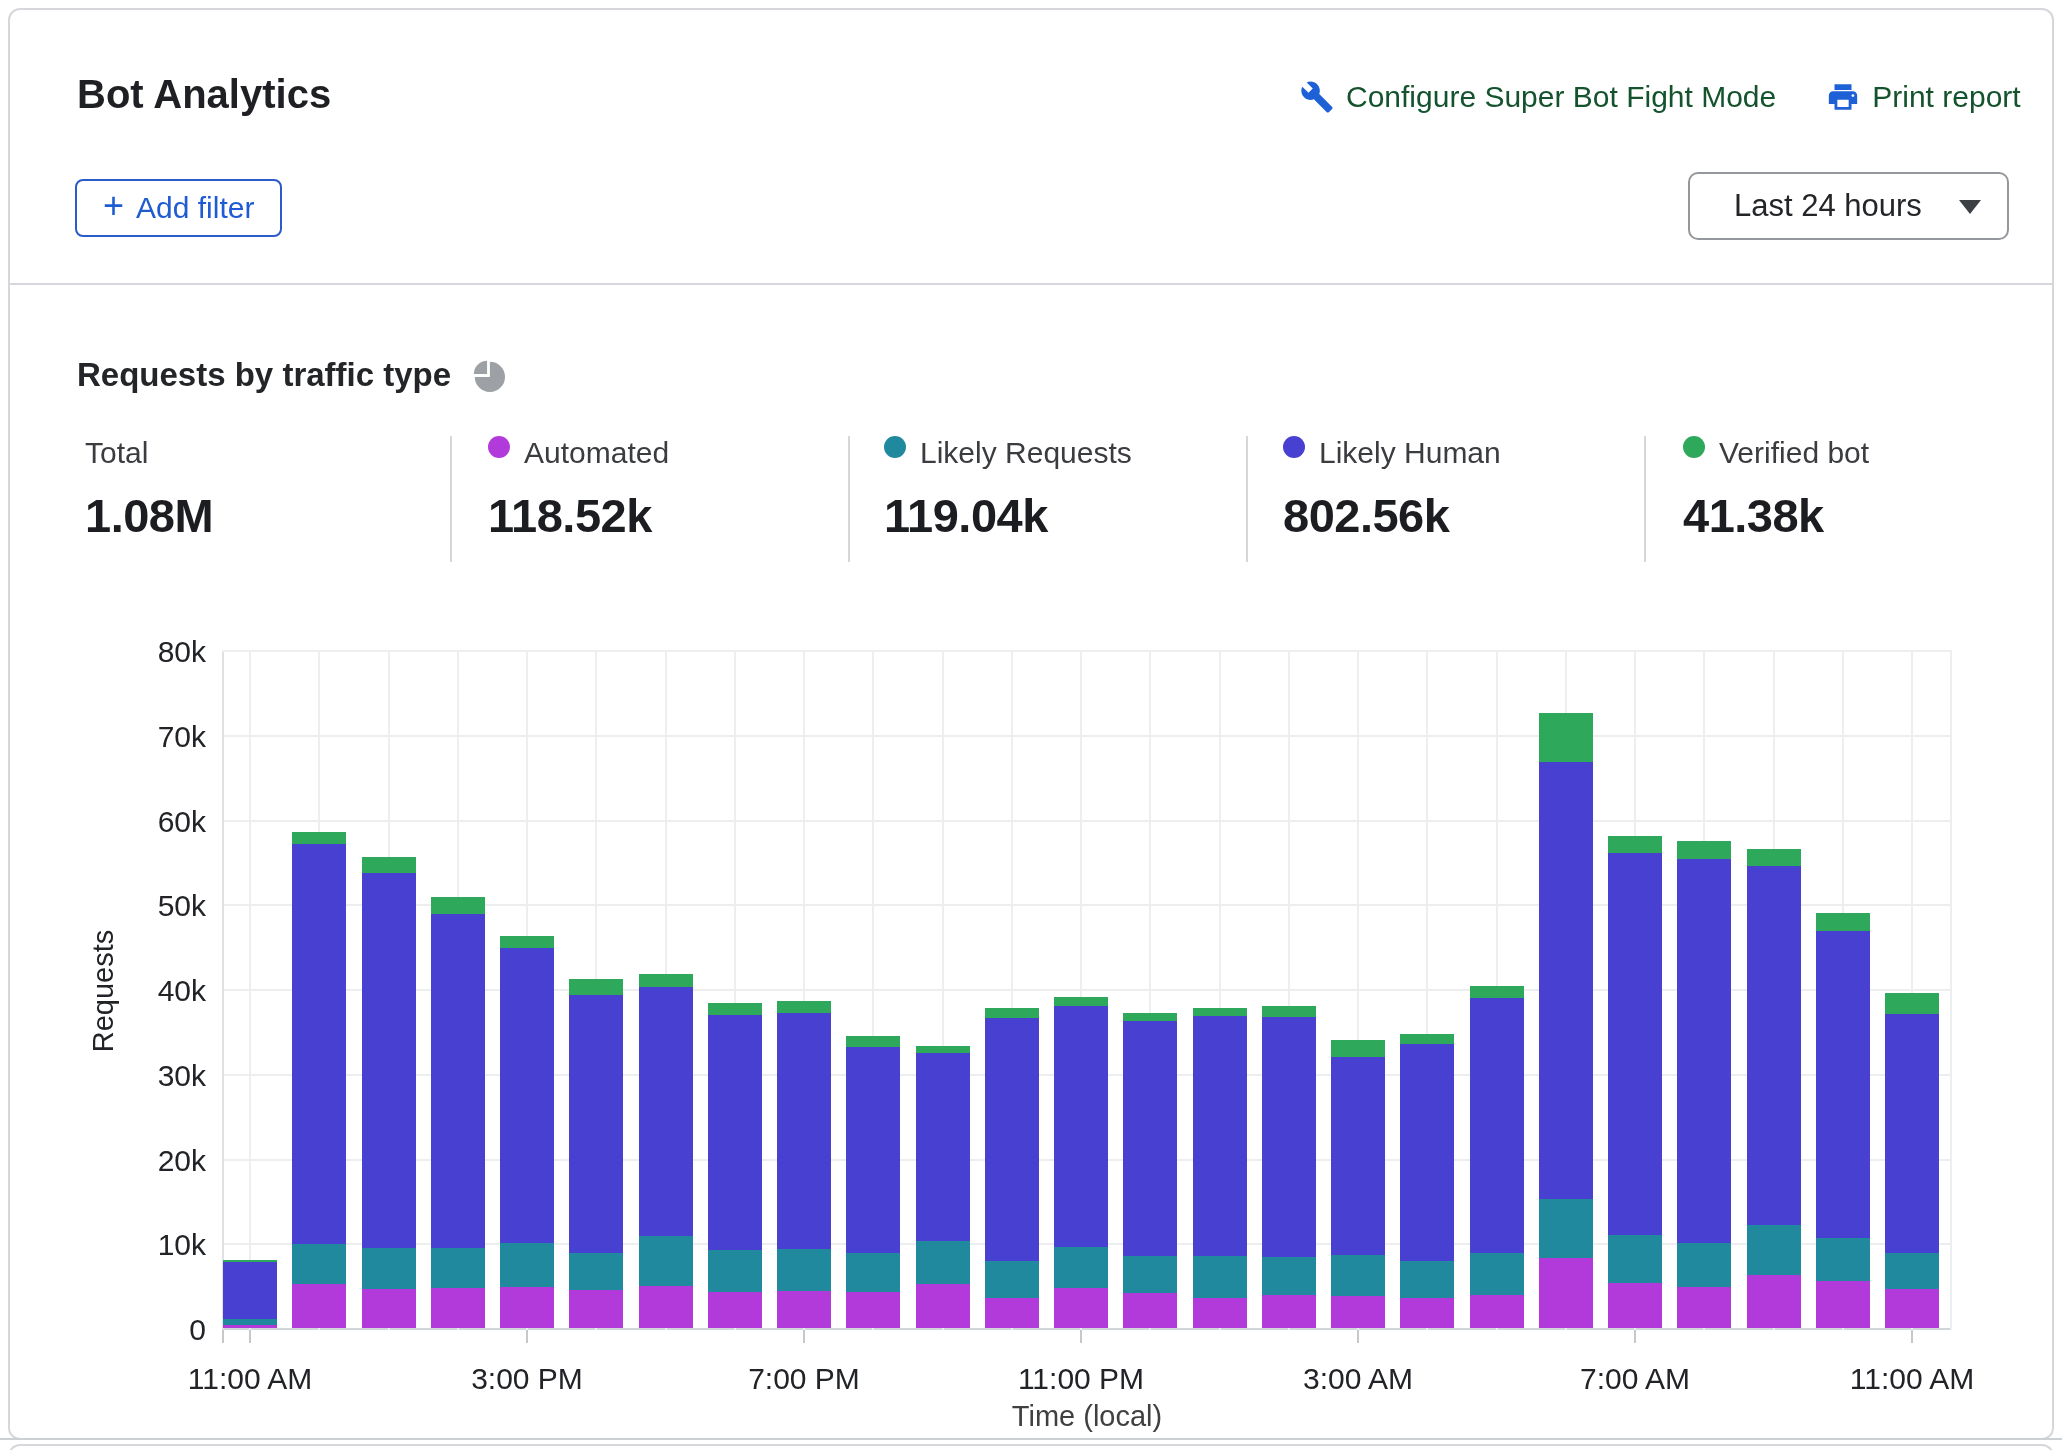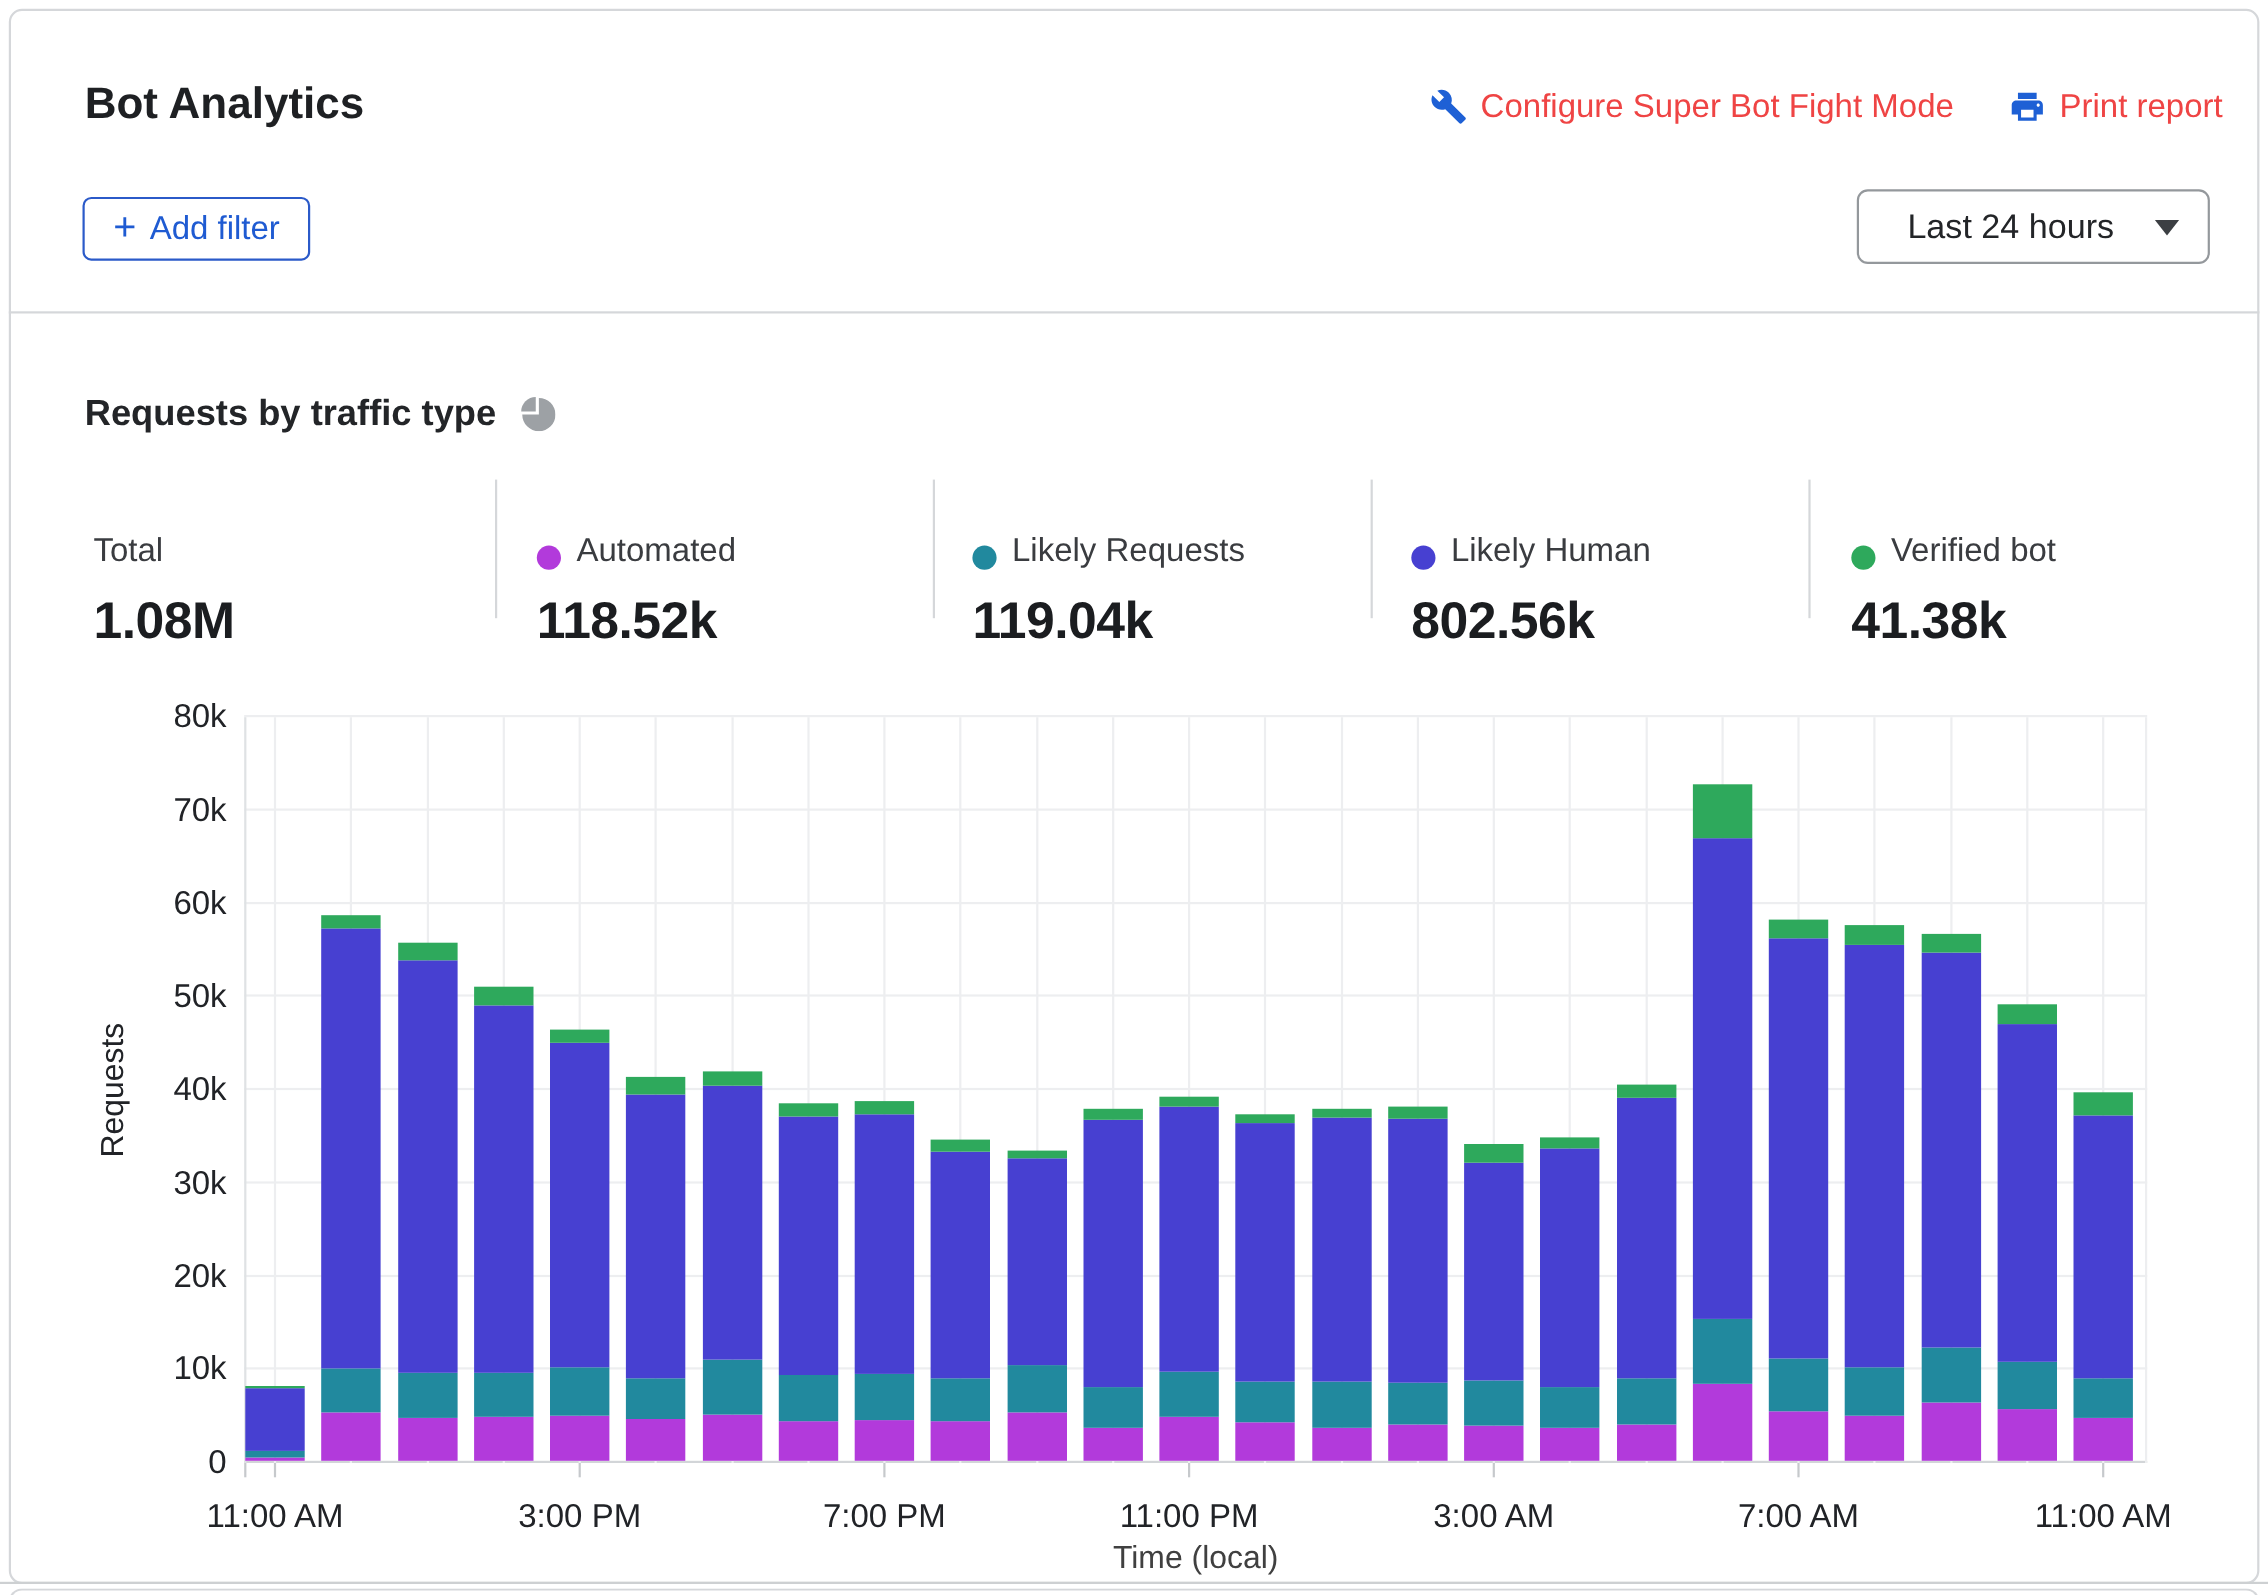--- a/index.html
+++ b/index.html
@@ -4,37 +4,37 @@
 <style>
   html,body{margin:0;padding:0;background:#ffffff;}
   .page{position:relative;width:2062px;height:1450px;background:#fff;
         font-family:"Liberation Sans",sans-serif;overflow:hidden;color:#1e2023;}
   .card{position:absolute;left:8px;top:8px;width:2042px;height:1428px;
         border:2px solid #d5d7da;border-radius:12px;background:#fff;}
   .card2{position:absolute;left:8px;top:1444px;width:2042px;height:20px;
         border:2px solid #d5d7da;border-bottom:none;border-radius:12px 12px 0 0;background:#fff;}
   .page-title{position:absolute;left:77px;top:72px;font-size:40px;font-weight:700;color:#1e2023;}
   .hdr-links{position:absolute;left:1300px;top:80px;display:flex;align-items:center;gap:14px;}
-  .hdr-link{display:flex;align-items:center;gap:12px;color:#ef4444;font-size:30px;cursor:pointer;white-space:nowrap;}
+  .hdr-link{display:flex;align-items:center;gap:12px;color:#14532d;font-size:30px;cursor:pointer;white-space:nowrap;}
   .hdr-gap{width:22px;}
   .btn-filter{position:absolute;left:75px;top:179px;height:58px;display:flex;align-items:center;gap:12px;
         padding:0 26px;border:2px solid #2b5ac9;border-radius:8px;background:#fff;cursor:pointer;}
   .btn-filter .plus{font-size:36px;color:#1f5bd2;font-weight:400;line-height:1;margin-top:-4px;}
   .btn-filter .lbl{font-size:30px;color:#1f5bd2;}
   .select{position:absolute;left:1688px;top:172px;width:305px;height:64px;border:2px solid #94989c;
         border-radius:10px;background:#fff;cursor:pointer;display:flex;align-items:center;padding-left:12px;}
   .select .val{margin-left:32px;font-size:31px;color:#232528;}
   .caret{position:absolute;right:26px;top:26px;width:0;height:0;
         border-left:11px solid transparent;border-right:11px solid transparent;border-top:14px solid #3c3f43;}
   .hdr-divider{position:absolute;left:8px;top:283px;width:2046px;height:0;border-top:2px solid #d5d7da;}
   .section-title{position:absolute;left:77px;top:356px;font-size:33px;font-weight:700;color:#232528;
         display:flex;align-items:center;gap:20px;}
   
   .stat{position:absolute;top:436px;}
-  .stat .row{display:flex;align-items:flex-end;gap:14px;height:34px;margin-top:48px;}
+  .stat .row{display:flex;align-items:flex-start;gap:14px;height:34px;}
   .stat .dot{width:22px;height:22px;border-radius:50%;}
   .stat .lab{font-size:30px;color:#3a3c40;white-space:nowrap;}
   .stat .val{margin-top:18px;font-size:47px;font-weight:700;color:#1b1d20;letter-spacing:-0.5px;}
   .stat-div{position:absolute;top:436px;width:0;height:126px;border-left:2px solid #d5d7da;}
   
   .plot{position:absolute;left:222px;top:652px;width:1730px;height:678px;}
   .hline,.vline{position:absolute;background:#edeef0;}
   .hline{left:0;width:100%;height:2px;}
   .vline{top:0;width:2px;height:100%;}
   .ytick{position:absolute;left:-104px;width:88px;text-align:right;font-size:30px;color:#212327;}

